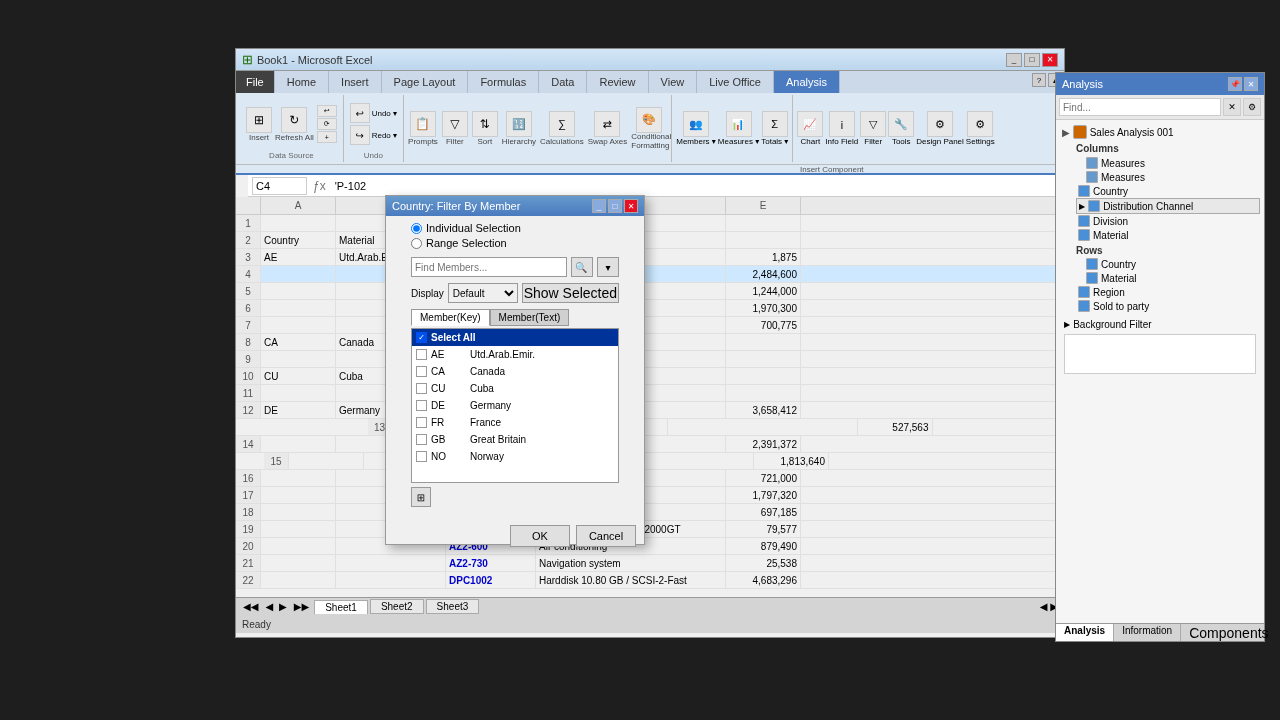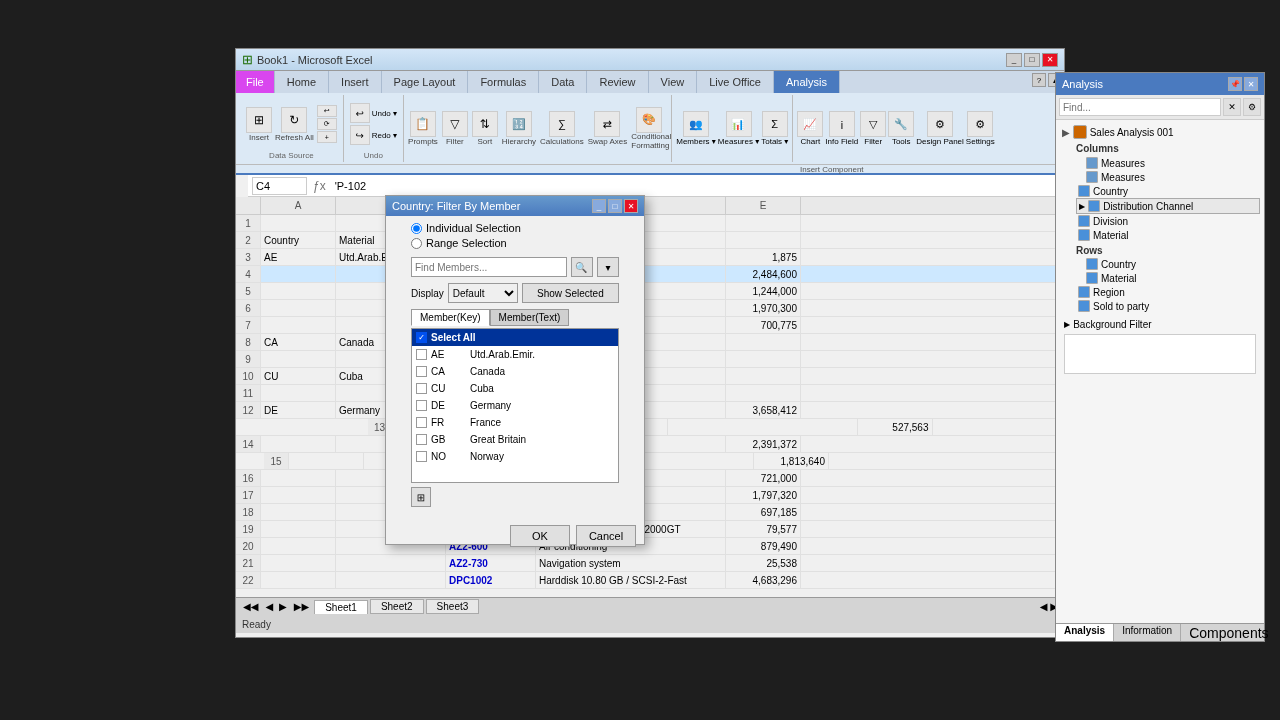--- a/index.html
+++ b/index.html
@@ -137,21 +137,21 @@
       width: 70px;
       height: 20px;
       font-size: 10px;
       border: 1px solid #999;
     }
     .show-selected-btn {
       flex: 1;
       height: 20px;
       background: #e0e0e0;
       border: 1px solid #999;
-      font-size: 10px;
+      font-size: 14px;
       cursor: pointer;
       display: flex;
       align-items: center;
       justify-content: center;
     }
     .member-tabs {
       display: flex;
       gap: 0;
       margin-bottom: 2px;
     }
@@ -252,21 +252,21 @@
       <span style="font-size:11px;color:#333;">Book1 - Microsoft Excel</span>
     </div>
     <div class="title-bar-buttons">
       <div class="title-btn">_</div>
       <div class="title-btn">□</div>
       <div class="title-btn" style="background:#e81123;color:#fff;">✕</div>
     </div>
   </div>
 
   <div class="ribbon-tabs">
-    <div class="ribbon-tab active" style="background:#d946ef;color:#fff;padding:0 10px;">File</div>
+    <div class="ribbon-tab active" style="background:#404040;color:#fff;padding:0 10px;">File</div>
     <div class="ribbon-tab">Home</div>
     <div class="ribbon-tab">Insert</div>
     <div class="ribbon-tab">Page Layout</div>
     <div class="ribbon-tab">Formulas</div>
     <div class="ribbon-tab">Data</div>
     <div class="ribbon-tab">Review</div>
     <div class="ribbon-tab">View</div>
     <div class="ribbon-tab">Live Office</div>
     <div class="ribbon-tab highlighted">Analysis</div>
     <div style="margin-left:auto;display:flex;gap:2px;padding:2px;">

